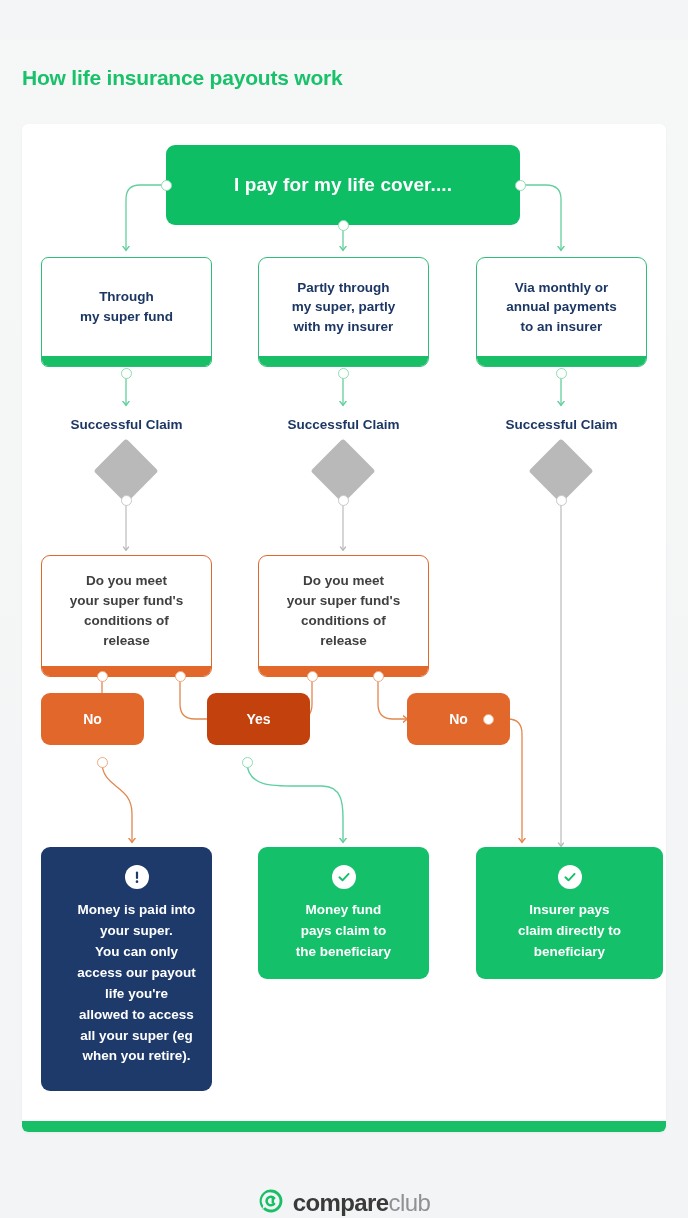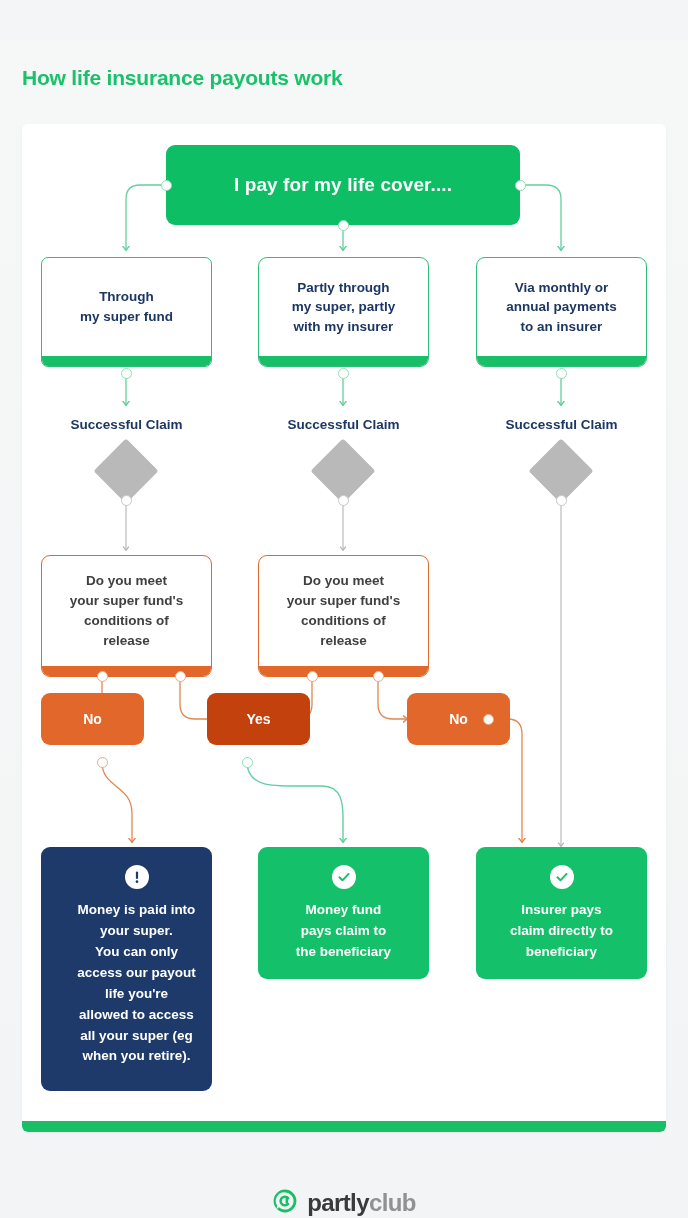--- a/index.html
+++ b/index.html
@@ -140,21 +140,21 @@
   .dot.on-gray   { border-color: #c9c9c9; }
 
   
   #footer {
     position: absolute; left: 0; top: 1148px;
     width: 688px; display: flex;
     align-items: center; justify-content: center; gap: 9px;
   }
   #logo-word { font-size: 24px; font-weight: 700; letter-spacing: -.6px; }
   #logo-word .a { color: #3a3a3a; }
-  #logo-word .b { color: #8f9295; font-weight: 700; }
+  #logo-word .b { color: #8f9295; font-weight: 400; }
 </style>
 </head>
 <body>
 
 <div id="page">
 
   <div id="heading">How life insurance payouts work</div>
 
   <div id="card">
 
@@ -319,21 +319,21 @@
           <path d="M6.4,11.3 L9.5,14.3 L15.6,7.9" fill="none" stroke="#14c06a" stroke-width="1.9" stroke-linecap="round" stroke-linejoin="round"></path>
         </svg>
       </div>
       <div>
         <div>Money fund</div>
         <div>pays claim to</div>
         <div>the beneficiary</div>
       </div>
     </div>
 
-    <div class="result-box green" style="left:454px; top:723px; width:171px; height:132px;">
+    <div class="result-box green" style="left:454px; top:723px; width:187px; height:132px;">
       <div class="ricon">
         <svg width="22" height="22" viewBox="0 0 22 22">
           <circle cx="11" cy="11" r="10.5" fill="#ffffff"></circle>
           <path d="M6.4,11.3 L9.5,14.3 L15.6,7.9" fill="none" stroke="#14c06a" stroke-width="1.9" stroke-linecap="round" stroke-linejoin="round"></path>
         </svg>
       </div>
       <div>
         <div>Insurer pays</div>
         <div>claim directly to</div>
         <div>beneficiary</div>
@@ -347,17 +347,17 @@
     <span>
       <svg width="26" height="26" viewBox="0 0 26 26">
         <path d="M13,1.6 A11.4,11.4 0 1,0 13,24.4 A11.4,11.4 0 0,0 13,1.6 Z
                  M13,4.4 A8.6,8.6 0 1,1 7.1,19.3 L4.1,21.6 L5.3,17.9
                  A8.6,8.6 0 0,1 13,4.4 Z" fill="#18bf66"></path>
         <path d="M16.1,10.2 A4.3,4.3 0 1,0 16.1,15.9" fill="none" stroke="#18bf66" stroke-width="2.5" stroke-linecap="round"></path>
         <rect x="13.6" y="8.2" width="2.4" height="7.4" rx="1.2" fill="#18bf66"></rect>
       </svg>
     </span>
     <span id="logo-word">
-      <span class="a">partly</span><span class="b">club</span>
+      <span class="a">compare</span><span class="b">club</span>
     </span>
   </div>
 
 </div>
 
 </body></html>

